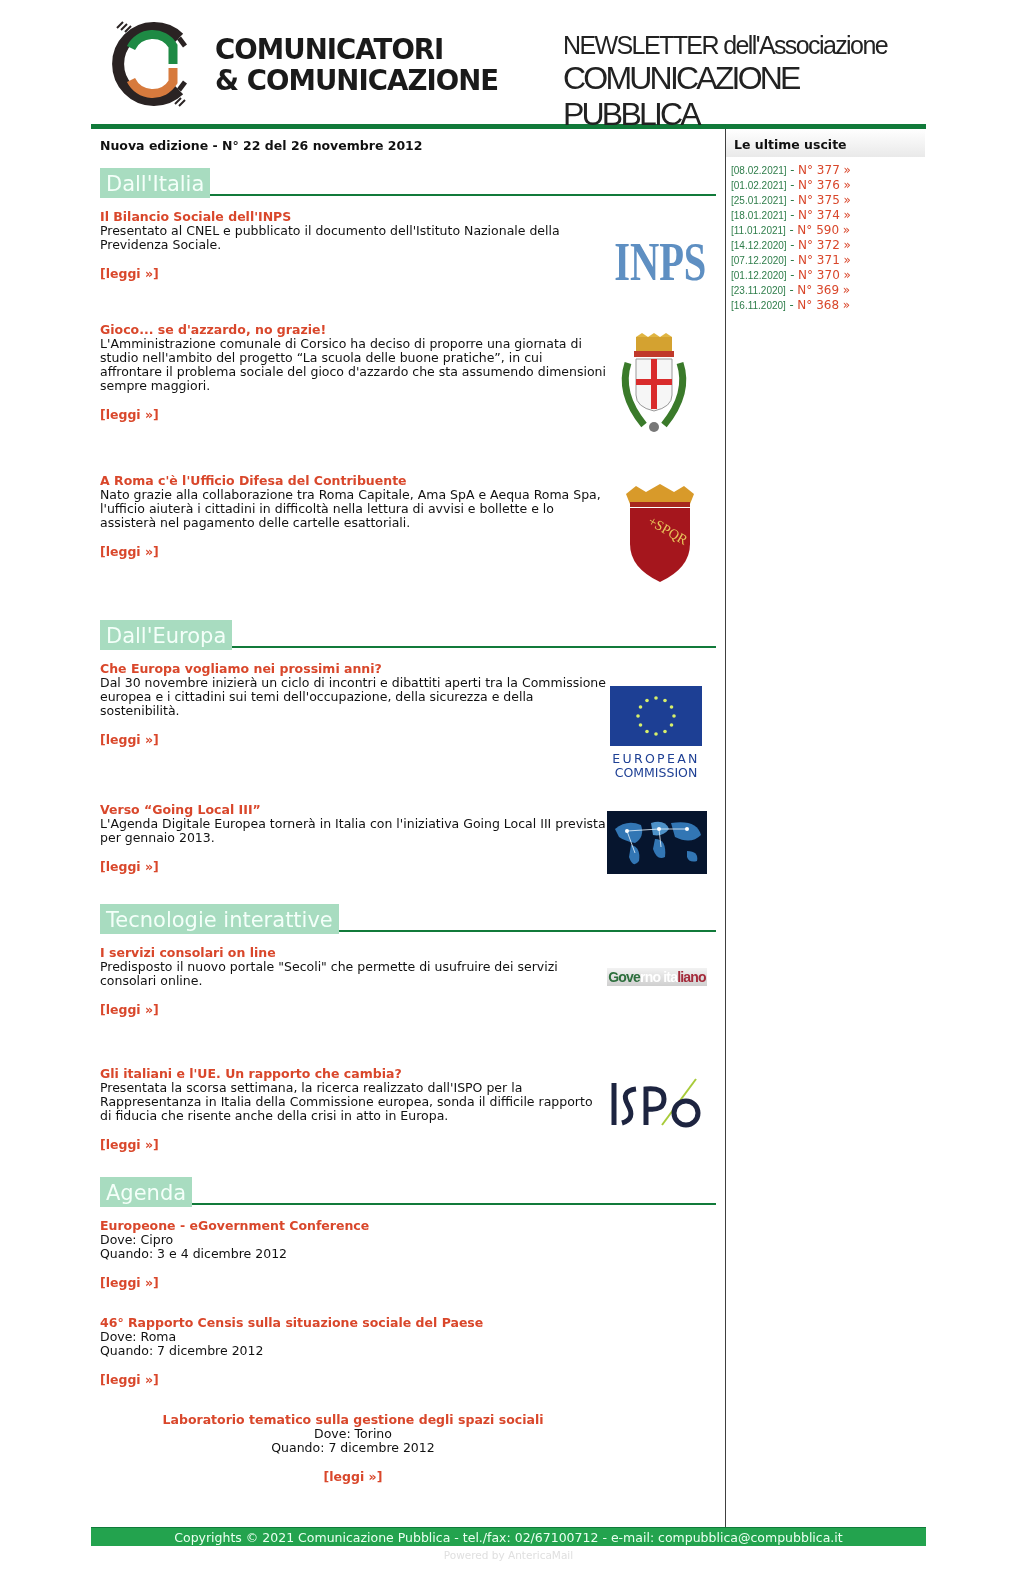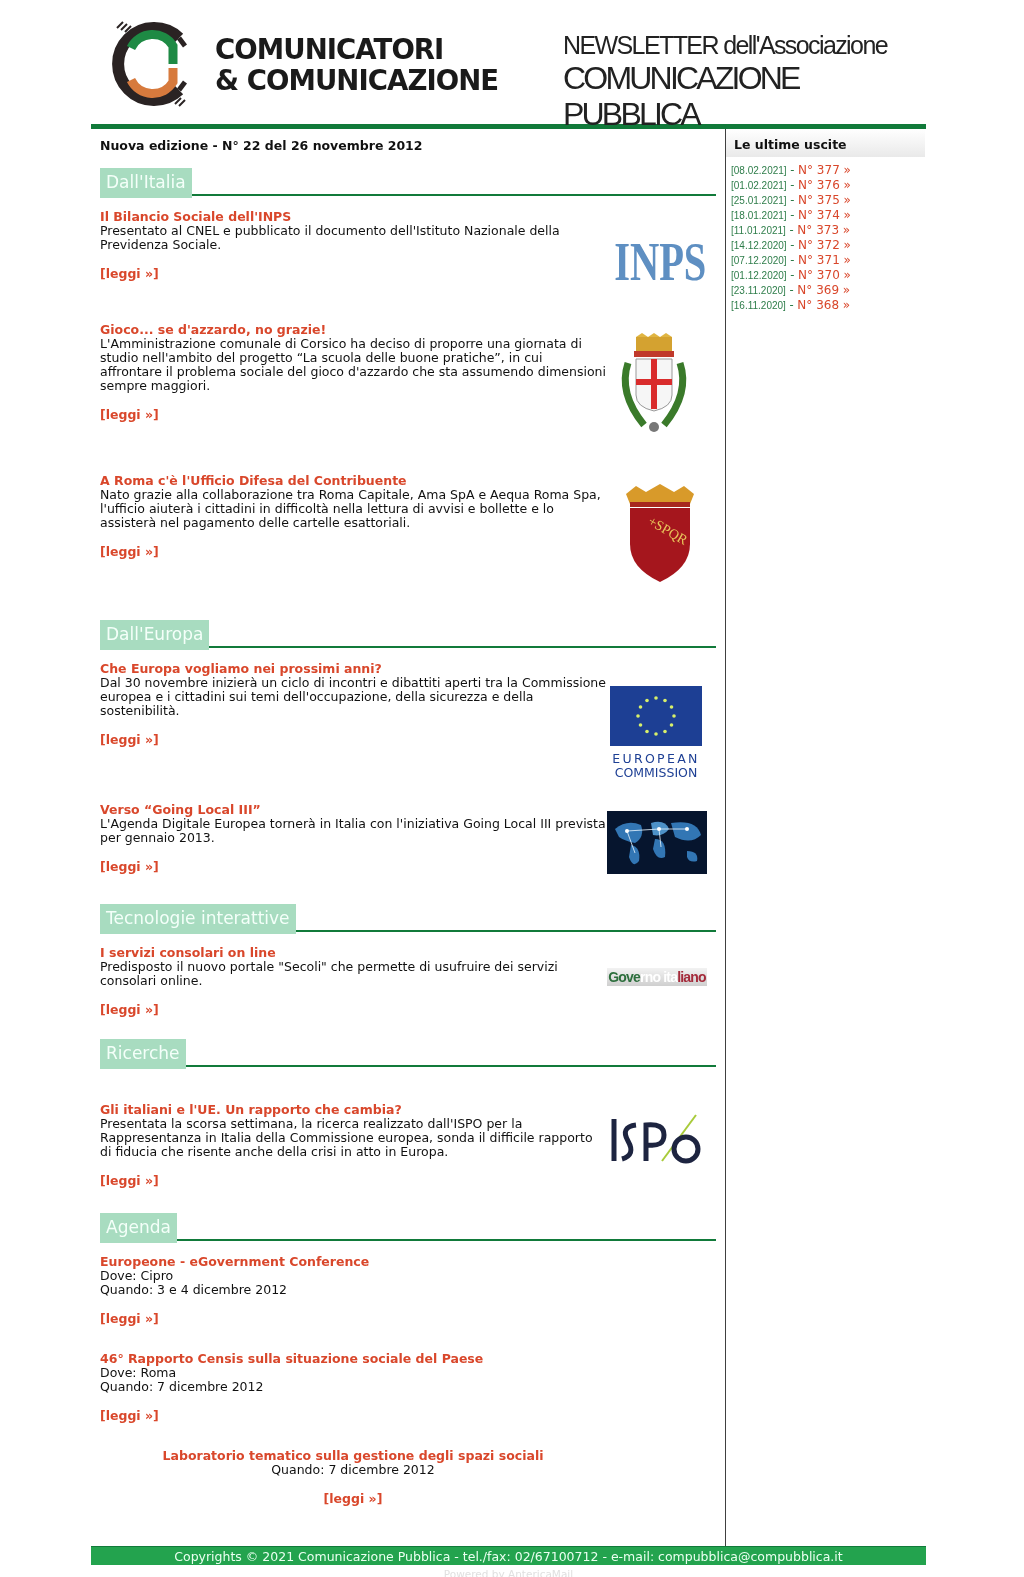--- a/index.html
+++ b/index.html
@@ -10,21 +10,21 @@
   .logo-text { position: absolute; left: 124px; top: 34px; font-family: "DejaVu Sans", sans-serif; font-weight: bold; font-size: 29px; line-height: 31px; color: #1a1a1a; letter-spacing: -1px; transform: scaleX(0.95); transform-origin: left; }
   .newsletter { position: absolute; left: 472px; top: 30px; color: #222; font-family: "Liberation Sans Narrow", "Liberation Sans", sans-serif; }
   .nl-line1 { font-size: 25px; letter-spacing: -1.6px; line-height: 30px; }
   .nl-line2 { font-size: 32px; letter-spacing: -2.8px; line-height: 36px; font-weight: normal; }
   .topbar { height: 5px; background: #117a3a; }
   .content { position: relative; display: flex; }
   .main { width: 635px; padding: 0 9px; border-right: 1px solid #404040; min-height: 1398px; }
   .side { width: 199px; }
   .edition { font-weight: bold; font-size: 12.5px; margin-top: 9px; height: 24px; }
   .section-head { display: flex; align-items: flex-end; margin-top: 6px; margin-bottom: 12px; }
-  .section-box { background: #a8dcc0; color: #f4fff9; font-size: 17px; padding: 4px 6px 3px 6px; height: 30px; white-space: nowrap; }
+  .section-box { background: #a8dcc0; color: #f4fff9; font-size: 21px; padding: 4px 6px 3px 6px; height: 30px; white-space: nowrap; }
   .section-line { flex: 1; height: 2px; background: #117a3a; margin-bottom: 2px; }
   .article { position: relative; padding-right: 110px; }
   .art-title { color: #d9472b; font-weight: bold; font-size: 12.5px; line-height: 14px; }
   .art-body { font-size: 12.5px; line-height: 14px; color: #111; }
   .leggi { display: inline-block; color: #d9472b; font-weight: bold; font-size: 12.5px; margin-top: 14px; }
   .art-img { position: absolute; right: 6px; }
   .side-head { background: linear-gradient(#ffffff, #e9e9e9); font-weight: bold; font-size: 12.5px; padding: 8px 8px 6px 8px; height: 28px; }
   .issues { padding: 6px 0 0 5px; font-size: 11.5px; line-height: 14px; }
   .issue-date { color: #2e7d4a; font-family: Liberation Sans, sans-serif; font-size: 10px; }
   .issue-sep { color: #2e7d4a; }
@@ -175,24 +175,20 @@
 
       <div class="article" style="height:87px;">
         <a class="art-title">I servizi consolari on line</a>
         <div class="art-body">Predisposto il nuovo portale "Secoli" che permette di usufruire dei servizi consolari online.</div>
         <a class="leggi">[leggi »]</a>
         <div class="art-img" style="top:22px; right:9px; width:100px; height:18px; background:linear-gradient(#f2f2f2,#cfcfcf); font-family:'Liberation Sans',sans-serif; font-weight:bold; font-size:14px; letter-spacing:-0.8px; line-height:18px; text-align:center;">
           <span style="color:#2c6e3c;">Gove</span><span style="color:#fff;">rno ita</span><span style="color:#a42a3a;">liano</span>
         </div>
       </div>
 
-      <div class="section-head">
-        <div class="section-box">Ricerche</div>
-        <div class="section-line"></div>
-      </div>
 
       <div class="article" style="height:104px;margin-top:34px;">
         <a class="art-title">Gli italiani e l'UE. Un rapporto che cambia?</a>
         <div class="art-body">Presentata la scorsa settimana, la ricerca realizzato dall'ISPO per la Rappresentanza in Italia della Commissione europea, sonda il difficile rapporto di fiducia che risente anche della crisi in atto in Europa.</div>
         <a class="leggi">[leggi »]</a>
         <svg class="art-img" style="top:8px; right:10px;" width="100" height="56" viewBox="0 0 100 56">
           <line x1="8" y1="8" x2="8" y2="50" stroke="#1d2440" stroke-width="5"></line>
           <path d="M30 14 Q14 16 22 30 Q30 44 16 48" fill="none" stroke="#1d2440" stroke-width="5"></path>
           <path d="M40 50 V14 Q58 12 58 24 Q58 36 42 34" fill="none" stroke="#1d2440" stroke-width="5"></path>
           <line x1="56" y1="50" x2="90" y2="4" stroke="#a8cb3a" stroke-width="2"></line>
@@ -214,33 +210,34 @@
 
       <div class="article" style="height:97px;">
         <a class="art-title">46° Rapporto Censis sulla situazione sociale del Paese</a>
         <div class="art-body">Dove: Roma</div>
         <div class="art-body">Quando: 7 dicembre 2012</div>
         <a class="leggi">[leggi »]</a>
       </div>
 
       <div class="article" style="height:97px;text-align:center;">
         <a class="art-title">Laboratorio tematico sulla gestione degli spazi sociali</a>
+        <div class="art-body">Dove: Torino</div>
         <div class="art-body">Quando: 7 dicembre 2012</div>
         <a class="leggi">[leggi »]</a>
       </div>
     </div>
 
     <div class="side">
       <div class="side-head">Le ultime uscite</div>
       <div class="issues">
         <div><span class="issue-date">[08.02.2021]</span><span class="issue-sep"> - </span><a class="issue-num">N° 377 »</a></div>
         <div><span class="issue-date">[01.02.2021]</span><span class="issue-sep"> - </span><a class="issue-num">N° 376 »</a></div>
         <div><span class="issue-date">[25.01.2021]</span><span class="issue-sep"> - </span><a class="issue-num">N° 375 »</a></div>
         <div><span class="issue-date">[18.01.2021]</span><span class="issue-sep"> - </span><a class="issue-num">N° 374 »</a></div>
-        <div><span class="issue-date">[11.01.2021]</span><span class="issue-sep"> - </span><a class="issue-num">N° 373 »</a></div>
+        <div><span class="issue-date">[11.01.2021]</span><span class="issue-sep"> - </span><a class="issue-num">N° 590 »</a></div>
         <div><span class="issue-date">[14.12.2020]</span><span class="issue-sep"> - </span><a class="issue-num">N° 372 »</a></div>
         <div><span class="issue-date">[07.12.2020]</span><span class="issue-sep"> - </span><a class="issue-num">N° 371 »</a></div>
         <div><span class="issue-date">[01.12.2020]</span><span class="issue-sep"> - </span><a class="issue-num">N° 370 »</a></div>
         <div><span class="issue-date">[23.11.2020]</span><span class="issue-sep"> - </span><a class="issue-num">N° 369 »</a></div>
         <div><span class="issue-date">[16.11.2020]</span><span class="issue-sep"> - </span><a class="issue-num">N° 368 »</a></div>
       </div>
     </div>
   </div>
 
   <div class="footer">

